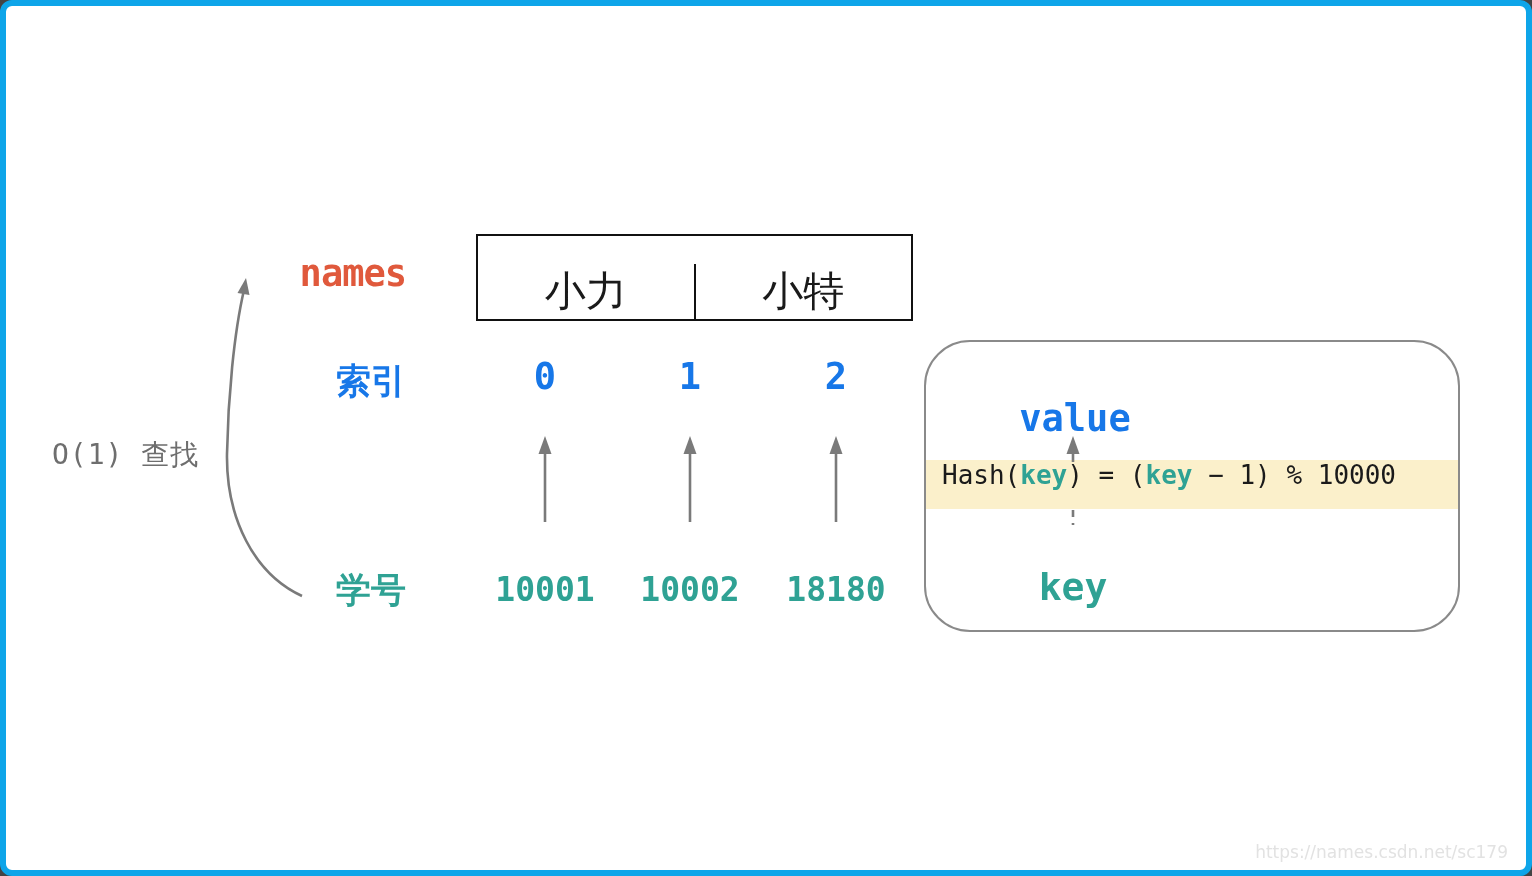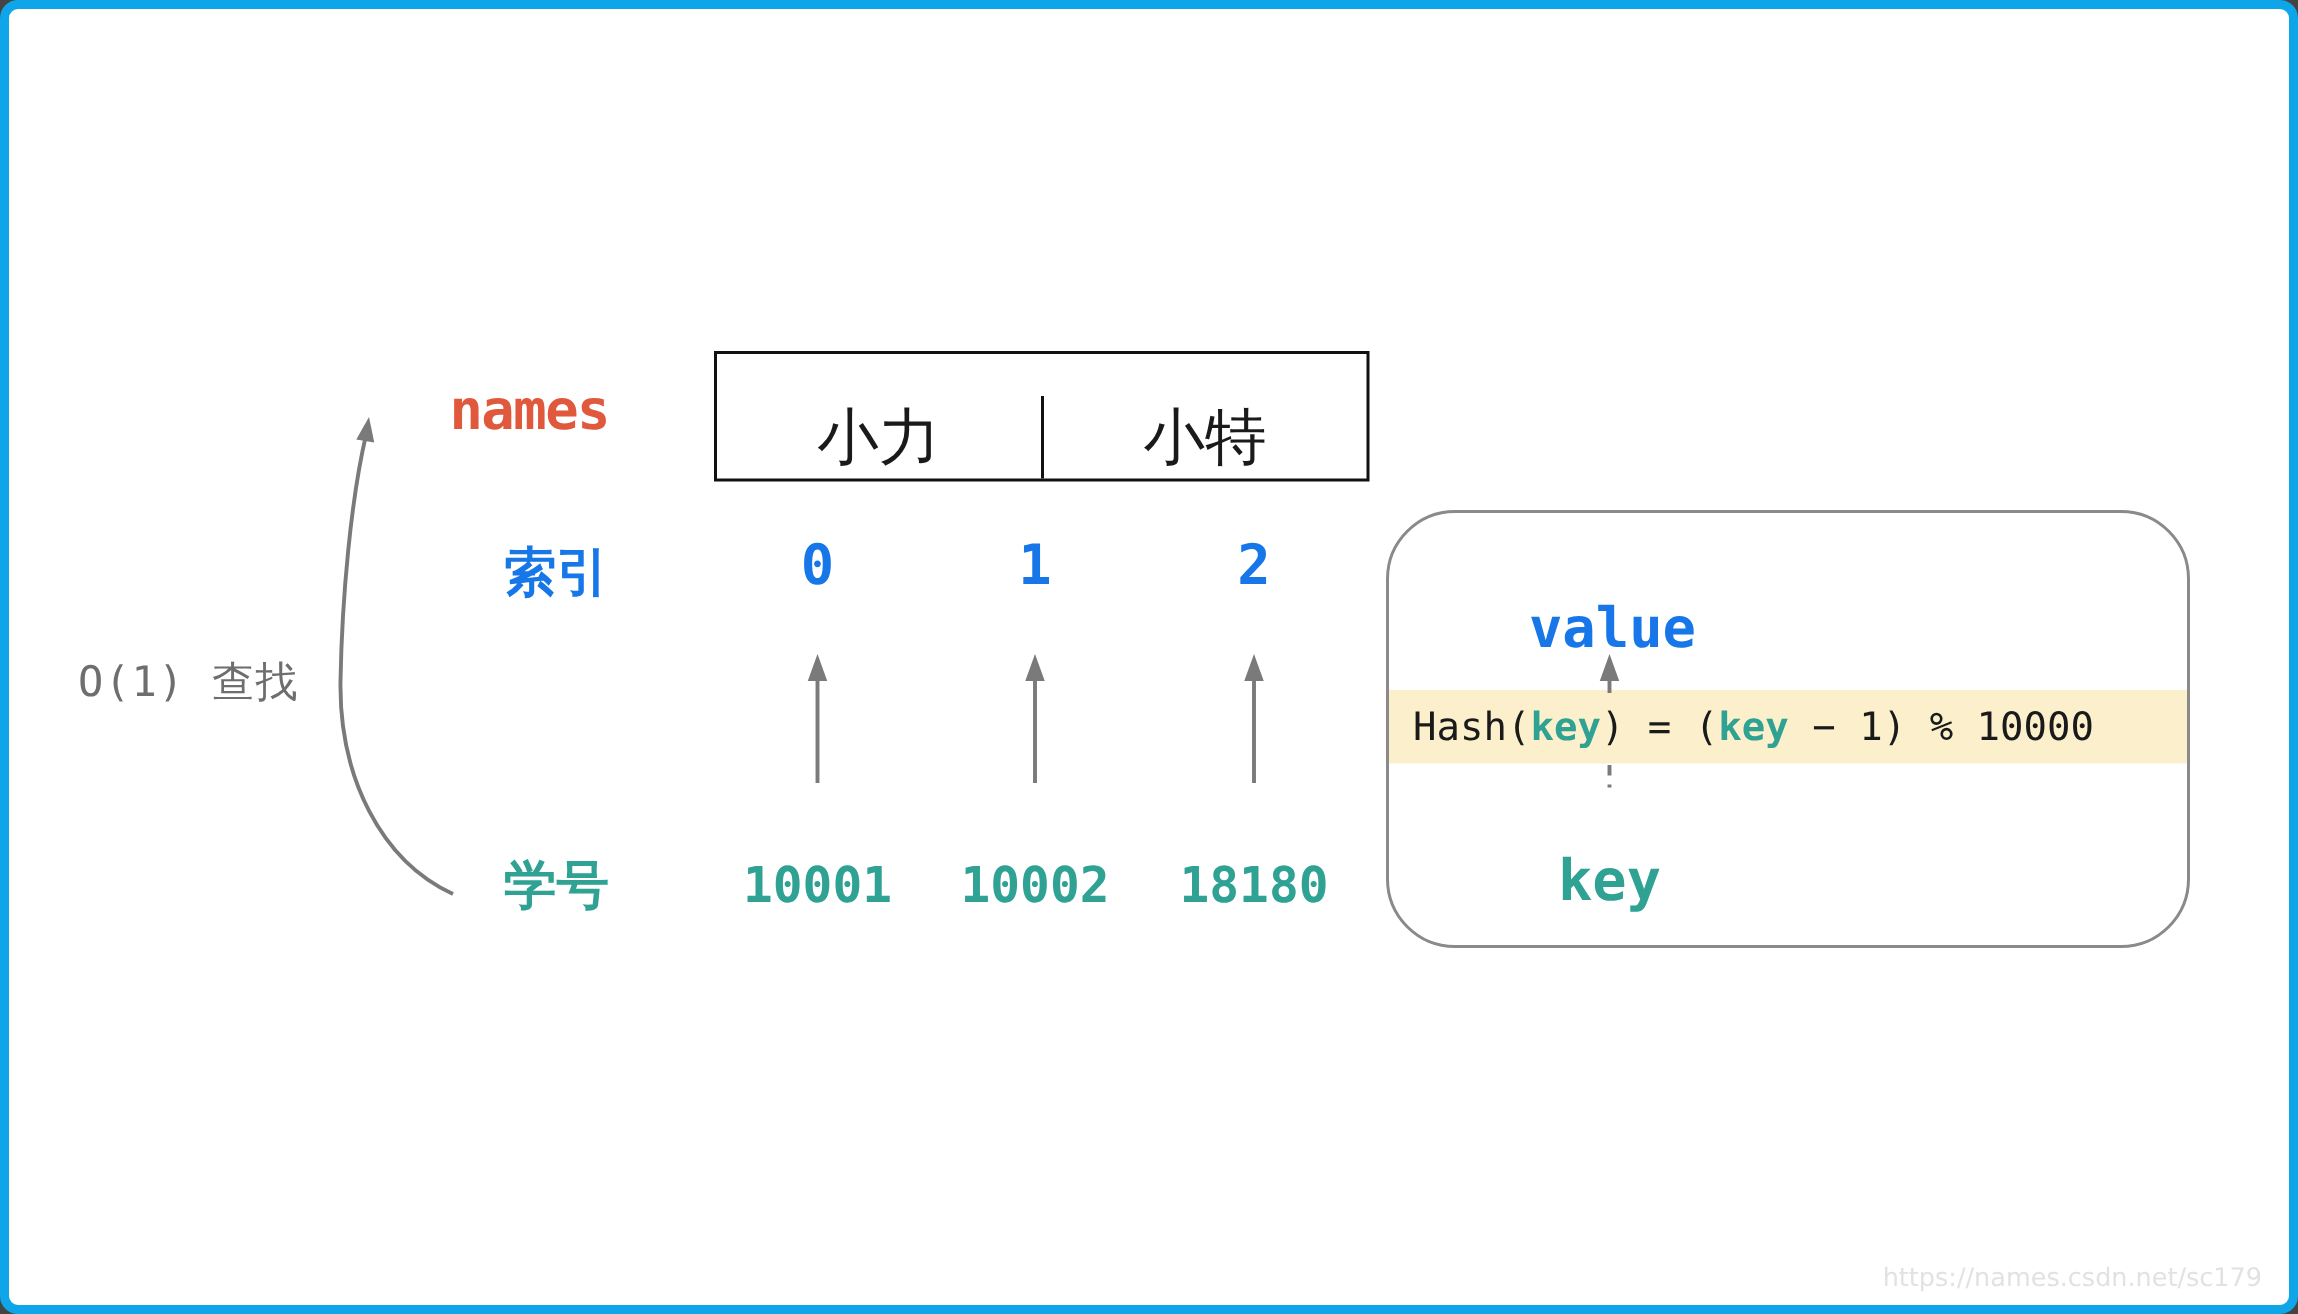--- a/index.html
+++ b/index.html
@@ -57,21 +57,21 @@
   
   .kv-box{
     left:918px;top:334px;width:536px;height:292px;
     border:2px solid var(--box-border-gray);
     border-radius:46px;box-sizing:border-box;
     background:transparent;
   }
   .hash-band{
     left:920px;top:454px;width:532px;height:49px;
     background:var(--band-yellow);
-    display:flex;align-items:center;
+    display:flex;
   }
   .hash-formula{
     padding-left:16px;font-size:26px;color:var(--text-dark);
     white-space:pre;
   }
   .hash-formula .kw{color:var(--accent-teal);font-weight:bold;}
   .value-label{left:999px;width:140px;text-align:center;top:351px;font-size:37px;font-weight:bold;color:var(--accent-blue);margin-top:40px;}
   .key-label{left:997px;width:140px;text-align:center;top:559px;font-size:38px;font-weight:bold;color:var(--accent-teal);}
 
   

